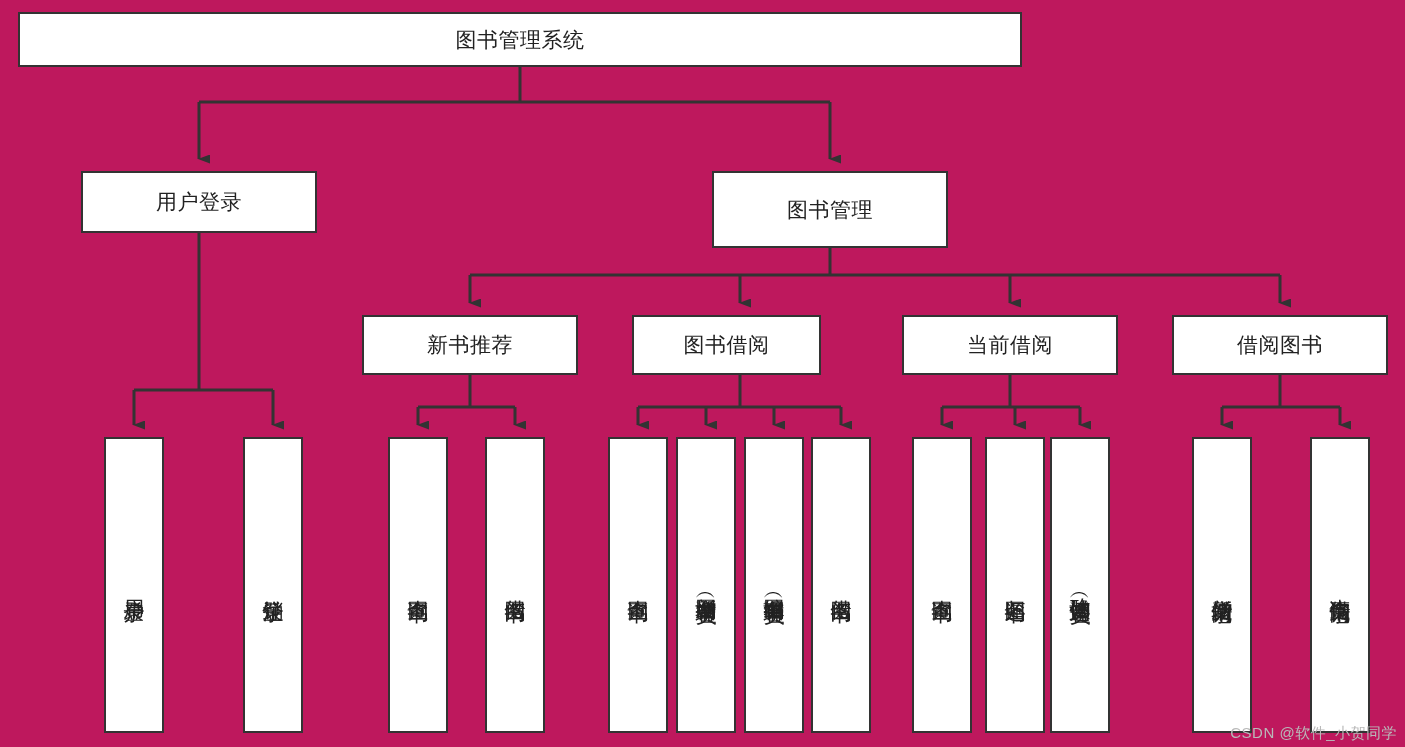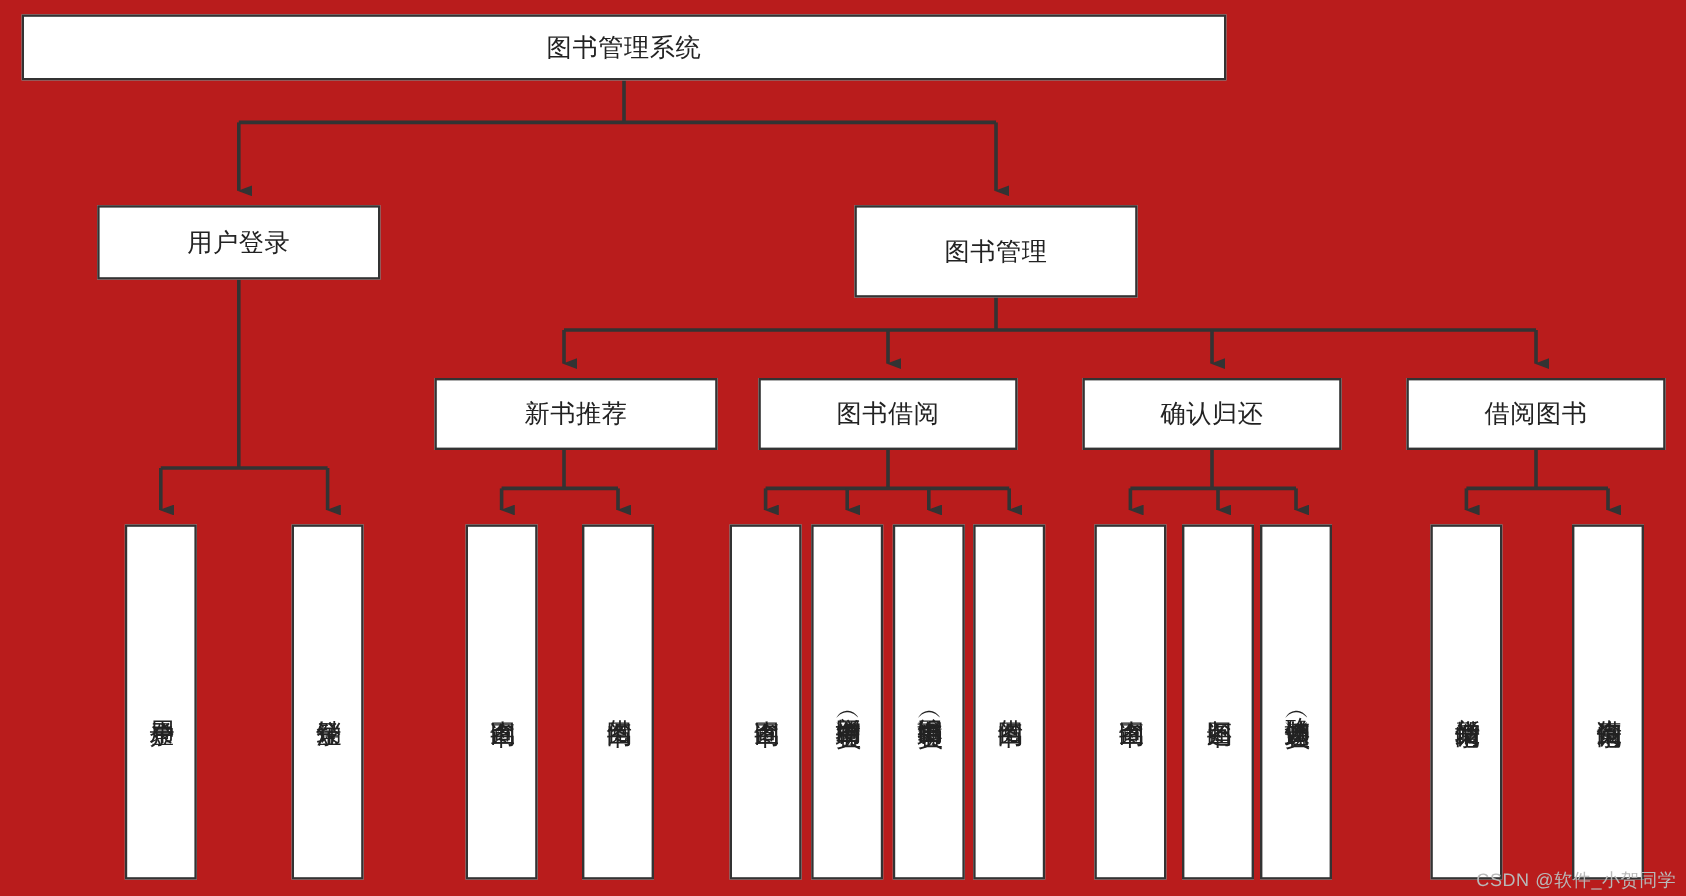--- a/index.html
+++ b/index.html
@@ -7,21 +7,21 @@
     padding: 0;
     background: #ffffff;
   }
   body {
     font-family: "Liberation Sans", "DejaVu Sans", sans-serif;
   }
   #diagram-root {
     position: relative;
     width: 1405px;
     height: 747px;
-    background: #b91c1c;
+    background: #be185d;
     overflow: hidden;
   }
   #tree-svg {
     position: absolute;
     left: 0;
     top: 0;
     width: 1405px;
     height: 747px;
     display: block;
   }
@@ -132,28 +132,28 @@
     <span class="node-label">图书管理系统</span>
   </div>
 
   <div class="node-box horizontal" style="left:81px; top:171px; width:236px; height:62px;">
     <span class="node-label">用户登录</span>
   </div>
   <div class="node-box horizontal" style="left:712px; top:171px; width:236px; height:77px;">
     <span class="node-label">图书管理</span>
   </div>
 
-  <div class="node-box horizontal" style="left:362px; top:315px; width:236px; height:60px;">
+  <div class="node-box horizontal" style="left:362px; top:315px; width:216px; height:60px;">
     <span class="node-label">新书推荐</span>
   </div>
-  <div class="node-box horizontal" style="left:632px; top:315px; width:216px; height:60px;">
+  <div class="node-box horizontal" style="left:632px; top:315px; width:189px; height:60px;">
     <span class="node-label">图书借阅</span>
   </div>
   <div class="node-box horizontal" style="left:902px; top:315px; width:216px; height:60px;">
-    <span class="node-label">确认归还</span>
+    <span class="node-label">当前借阅</span>
   </div>
   <div class="node-box horizontal" style="left:1172px; top:315px; width:216px; height:60px;">
     <span class="node-label">借阅图书</span>
   </div>
 
   <div class="node-box vertical" style="left:104px; top:437px; width:60px; height:296px;">
     <span class="node-label">用户登录</span>
   </div>
   <div class="node-box vertical" style="left:243px; top:437px; width:60px; height:296px;">
     <span class="node-label">注销登录</span>

